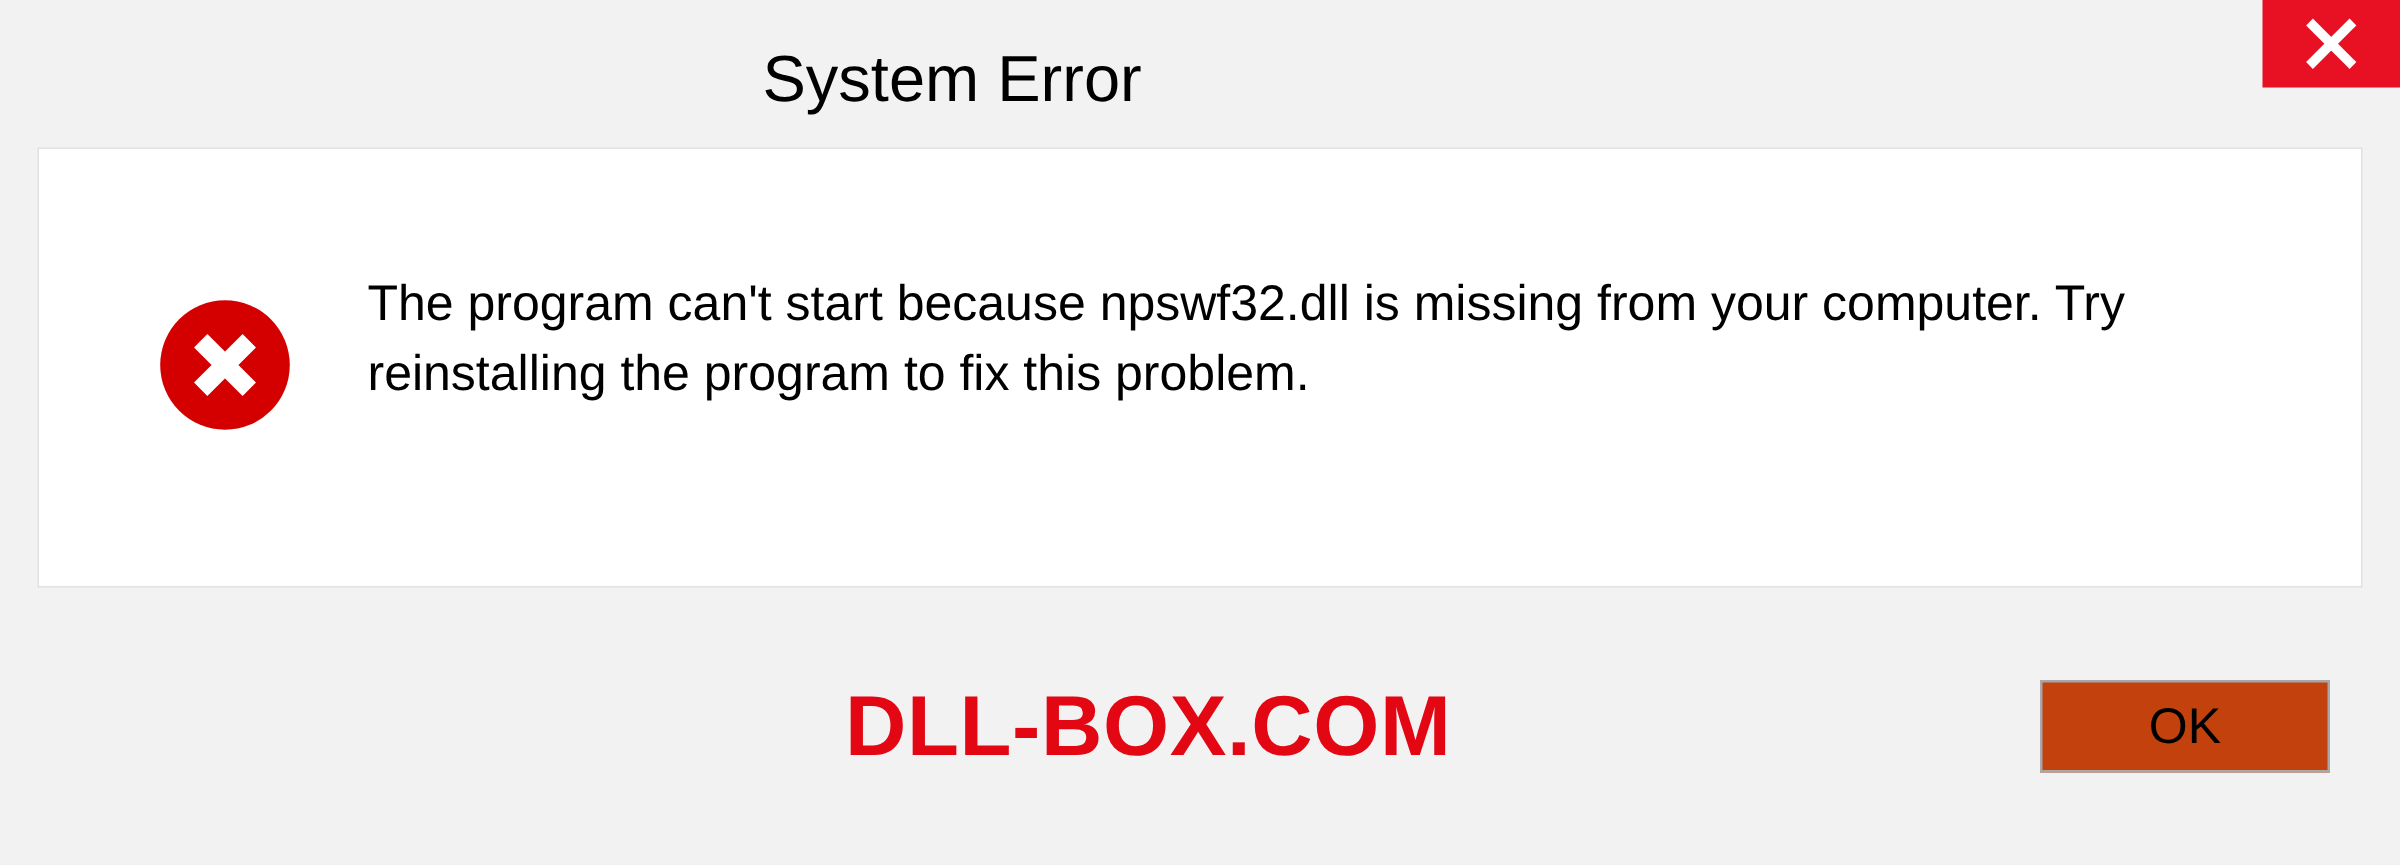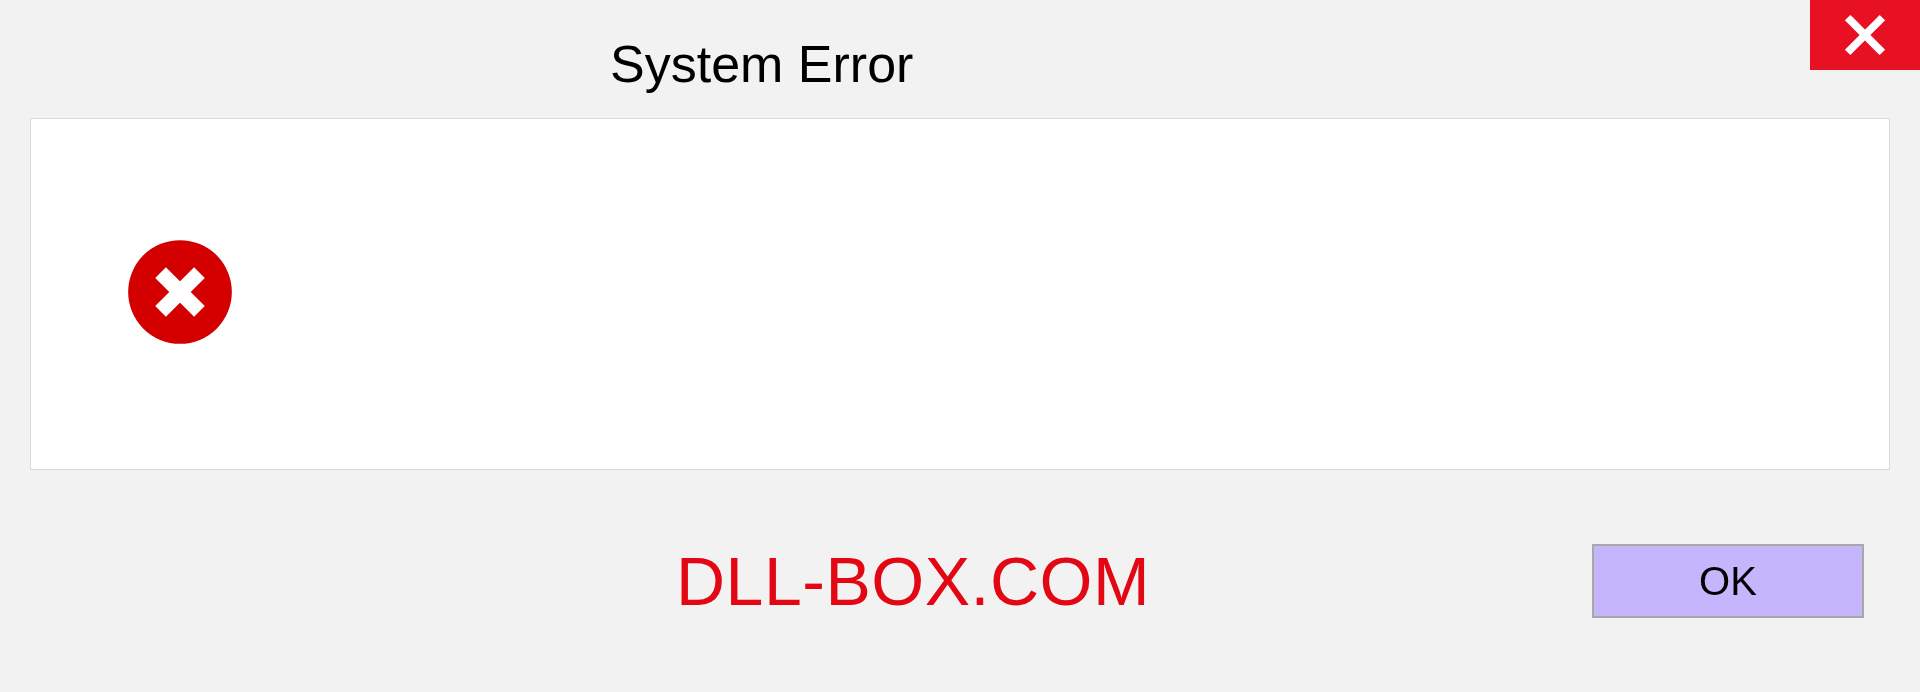--- a/index.html
+++ b/index.html
@@ -71,30 +71,30 @@
     .footer {
       display: flex;
       align-items: center;
       justify-content: space-between;
       padding: 0 56px 0 0;
       height: 220px;
     }
     .watermark {
       font-family: Arial, sans-serif;
       font-size: 68px;
-      font-weight: 400;
+      font-weight: 700;
       color: #e30613;
       letter-spacing: 0.5px;
       margin-left: 676px;
       margin-top: 2px;
     }
     .ok-btn {
-      width: 272px;
+      width: 232px;
       height: 74px;
-      background: #c4b5fd;
+      background: #c2410c;
       border: 2px solid #a8a8a8;
       font-size: 40px;
       font-family: "Segoe UI", Arial, sans-serif;
       color: #000;
       cursor: pointer;
       margin-top: 2px;
     }
   </style>
 </head>
 <body>
@@ -108,18 +108,19 @@
   </div>
 </div>
 
 <div class="content-pane">
   <div class="error-icon">
     <svg viewBox="0 0 100 100">
       <circle cx="50" cy="50" r="48" fill="#d40000"></circle>
       <path d="M32 32 L68 68 M68 32 L32 68" stroke="#ffffff" stroke-width="14" stroke-linecap="butt" fill="none"></path>
     </svg>
   </div>
+  <div class="message">The program can't start because npswf32.dll is missing from your computer. Try reinstalling the program to fix this problem.</div>
 </div>
 
 <div class="footer">
   <div class="watermark">DLL-BOX.COM</div>
   <button class="ok-btn">OK</button>
 </div>
 
 </body></html>

